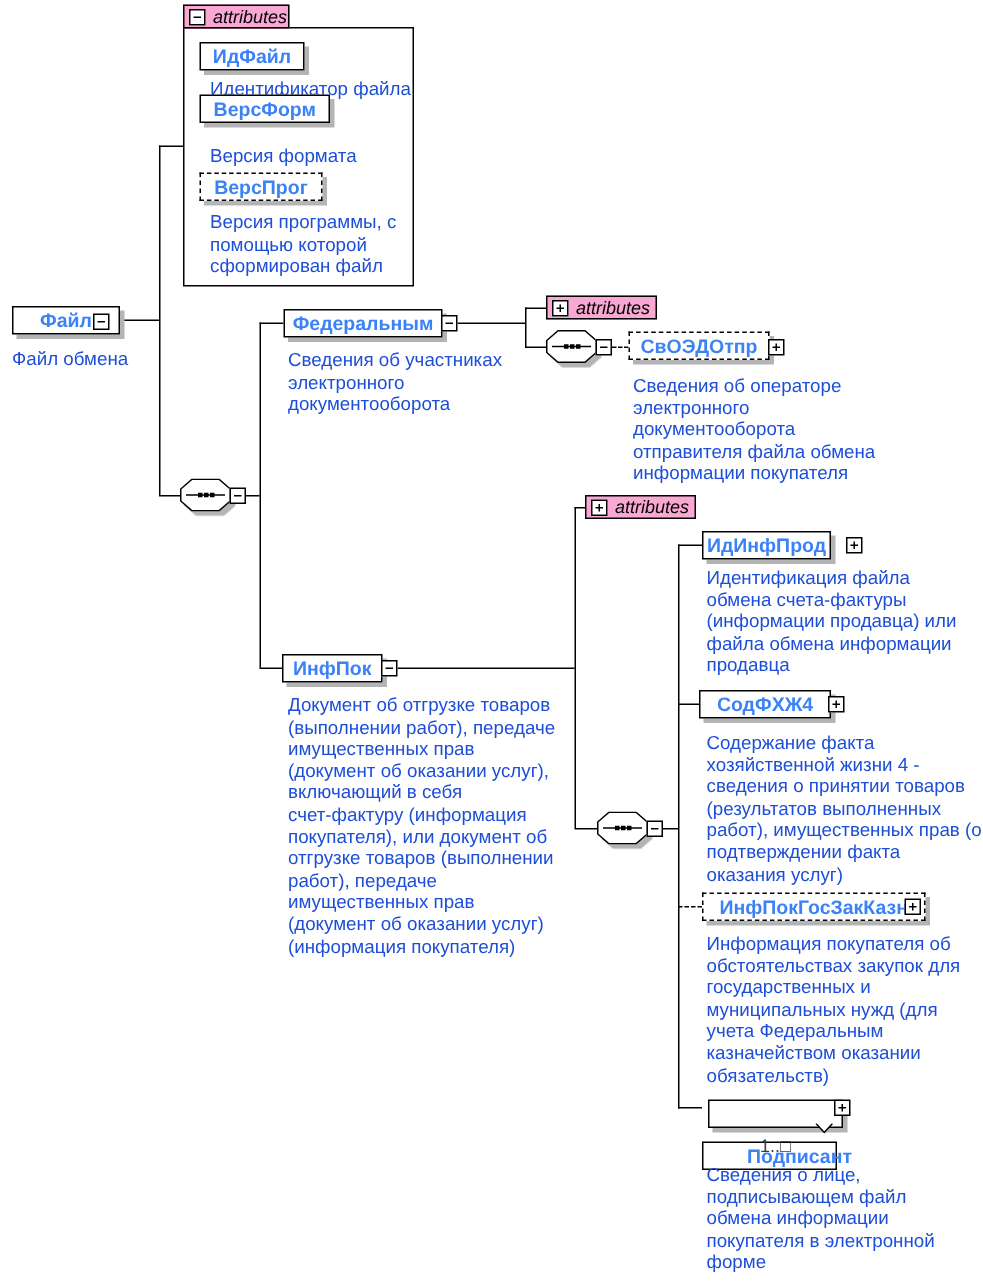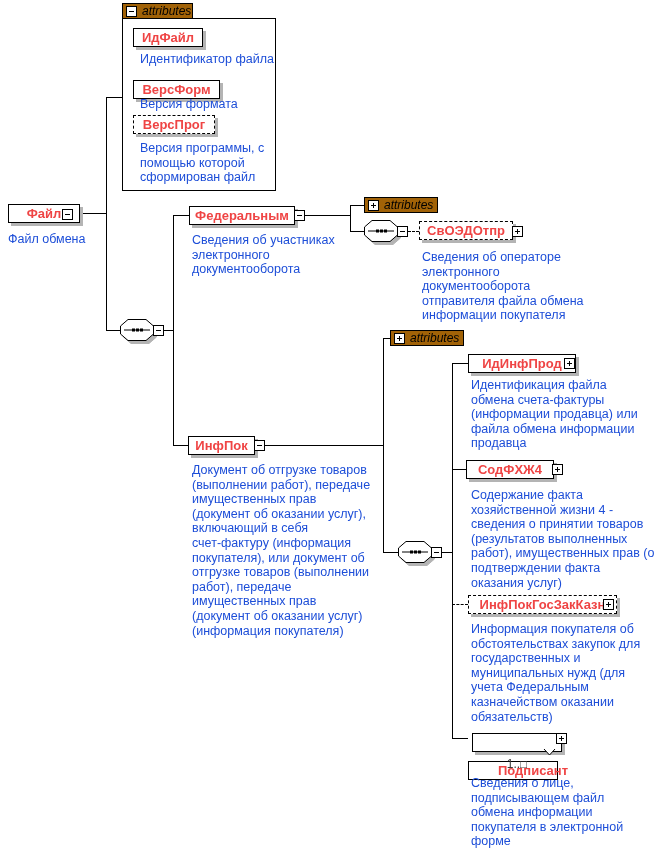--- a/index.html
+++ b/index.html
@@ -1,25 +1,25 @@
 <!DOCTYPE html>
 <html><head>
 <meta charset="utf-8">
 <style>
   html,body{margin:0;padding:0;background:#fff;}
   #canvas{position:relative;width:655px;height:855px;background:#fff;overflow:hidden;
           font-family:"Liberation Sans",sans-serif;}
   
   .node{position:absolute;box-sizing:border-box;height:19px;background:#fff;border:1px solid #000;
-        box-shadow:3px 3px 0 #b4b4b4;font-weight:bold;font-size:13px;color:#ef4444;
+        box-shadow:3px 3px 0 #b4b4b4;font-weight:bold;font-size:13px;color:#3b82f6;
         display:flex;align-items:center;justify-content:center;white-space:nowrap;z-index:2;}
   .node.dashedb{border-style:dashed;}
   
   .agroup{position:absolute;box-sizing:border-box;border:1px solid #000;background:#fff;z-index:1;}
-  .atab{position:absolute;box-sizing:border-box;height:16px;border:1px solid #000;background:#a16207;
+  .atab{position:absolute;box-sizing:border-box;height:16px;border:1px solid #000;background:#f9a8d4;
         display:flex;align-items:center;gap:5px;padding:0 8px 0 3px;font-size:12px;font-style:italic;
         color:#000;z-index:3;white-space:nowrap;}
   
   .cap{position:absolute;color:#1d4ed8;font-size:12.5px;line-height:14.6px;white-space:pre-line;z-index:2;}
   
   .exp{position:absolute;width:9px;height:9px;box-sizing:content-box;background:#fff;
        border:1px solid #000;z-index:5;}
   .exp::before{content:"";position:absolute;left:2px;right:2px;top:4px;height:1px;background:#000;}
   .exp.plus::after{content:"";position:absolute;top:2px;bottom:2px;left:4px;width:1px;background:#000;}
   .exp.inline{position:relative;flex:none;}
@@ -67,21 +67,21 @@
 
   <div class="atab" style="left:122px;top:3px;width:71px;">
     <span class="exp inline"></span>
     <span>attributes</span>
   </div>
   <div class="agroup" style="left:122px;top:18px;width:154px;height:173px;"></div>
 
   <div class="node" style="left:133px;top:28px;width:70px;">ИдФайл</div>
   <div class="cap" style="left:140px;top:52px;">Идентификатор файла</div>
 
-  <div class="node" style="left:133px;top:80px;width:87px;">ВерсФорм</div>
+  <div class="node" style="left:133px;top:63px;width:87px;">ВерсФорм</div>
   <div class="cap" style="left:140px;top:97px;">Версия формата</div>
 
   <div class="node dashedb" style="left:133px;top:115px;width:82px;">ВерсПрог</div>
   <div class="cap" style="left:140px;top:141px;">Версия программы, с
 помощью которой
 сформирован файл</div>
 
   <div class="node" style="left:8px;top:204px;width:72px;">Файл</div>
   <div class="exp" style="left:62px;top:209px;"></div>
   <div class="cap" style="left:8px;top:232px;">Файл обмена</div>
@@ -151,21 +151,21 @@
     <svg width="34" height="22" viewBox="0 0 34 22">
       <polygon points="8,0.5 26,0.5 33.5,7 33.5,15 26,21.5 8,21.5 0.5,15 0.5,7" fill="#fff" stroke="#000"></polygon>
       <line x1="4" y1="11" x2="30" y2="11" stroke="#000"></line>
       <rect x="12" y="9.5" width="3" height="3" fill="#000"></rect>
       <rect x="16" y="9.5" width="3" height="3" fill="#000"></rect>
       <rect x="20" y="9.5" width="3" height="3" fill="#000"></rect>
     </svg>
   </div>
   <div class="exp" style="left:431px;top:547px;"></div>
 
-  <div class="node" style="left:468px;top:354px;width:108px;">ИдИнфПрод</div>
+  <div class="node" style="left:468px;top:354px;width:86px;">ИдИнфПрод</div>
   <div class="exp plus" style="left:564px;top:358px;"></div>
   <div class="cap" style="left:471px;top:378px;">Идентификация файла
 обмена счета-фактуры
 (информации продавца) или
 файла обмена информации
 продавца</div>
 
   <div class="node" style="left:466px;top:460px;width:88px;">СодФХЖ4</div>
   <div class="exp plus" style="left:552px;top:464px;"></div>
   <div class="cap" style="left:471px;top:488px;">Содержание факта

